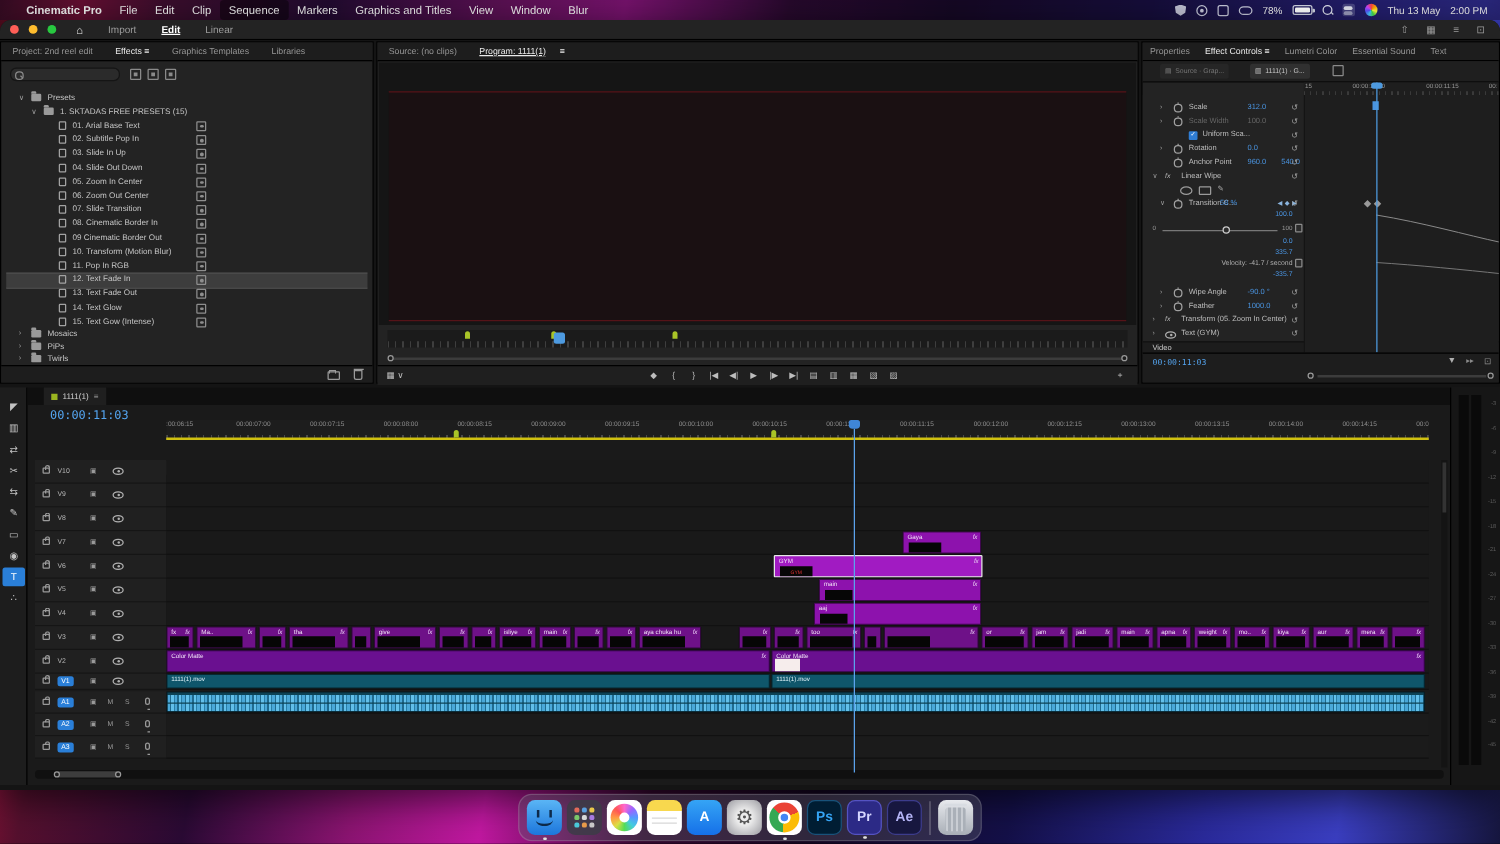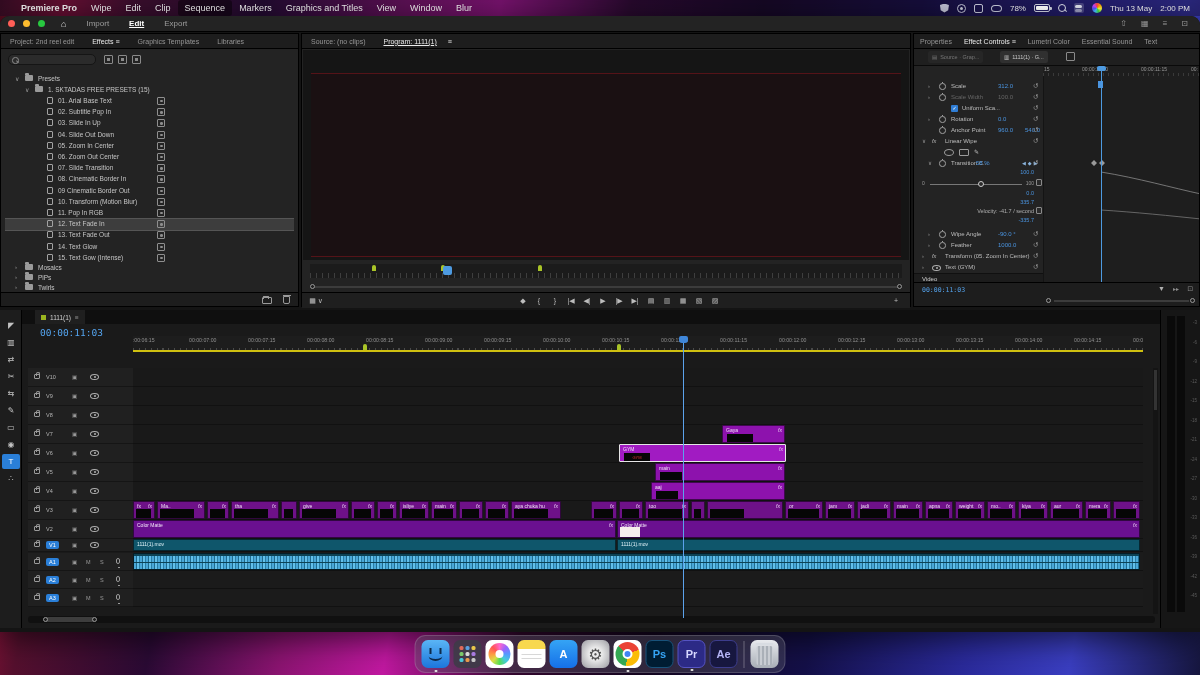--- a/index.html
+++ b/index.html
@@ -178,22 +178,22 @@
 svg{position:absolute;overflow:visible}
 </style>
 </head>
 <body>
 
 <div id="stage">
 
   <div id="menubar">
     <span class="mb-item" style="font-size:10px"></span>
     <span id="mb-items" style="display:flex">
-        <span class="mb-item b">Premiere Pro</span>
-        <span class="mb-item">Wipe</span>
+        <span class="mb-item b">Cinematic Pro</span>
+        <span class="mb-item">File</span>
         <span class="mb-item">Edit</span>
         <span class="mb-item">Clip</span>
         <span class="mb-item active">Sequence</span>
         <span class="mb-item">Markers</span>
         <span class="mb-item">Graphics and Titles</span>
         <span class="mb-item">View</span>
         <span class="mb-item">Window</span>
         <span class="mb-item">Blur</span>
       </span>
     <span id="mb-right">
@@ -213,21 +213,21 @@
 
   <div id="win">
     <div id="titlebar">
       <span class="tl" style="background:#ff5f57"></span>
       <span class="tl" style="background:#febc2e"></span>
       <span class="tl" style="background:#28c840"></span>
       <span id="tb-home">⌂</span>
       <span id="tb-nav" style="display:flex">
           <span class="tb-nav">Import</span>
           <span class="tb-nav active">Edit</span>
-          <span class="tb-nav">Export</span>
+          <span class="tb-nav">Linear</span>
         </span>
       <span style="margin-left:auto;display:flex;padding-right:12px">
         <span class="tb-ric">⇧</span>
         <span class="tb-ric">▦</span>
         <span class="tb-ric">≡</span>
         <span class="tb-ric">⊡</span>
       </span>
     </div>
 
     <div class="panel" id="projpanel" style="left:0;top:17px;width:299px;height:274px">

